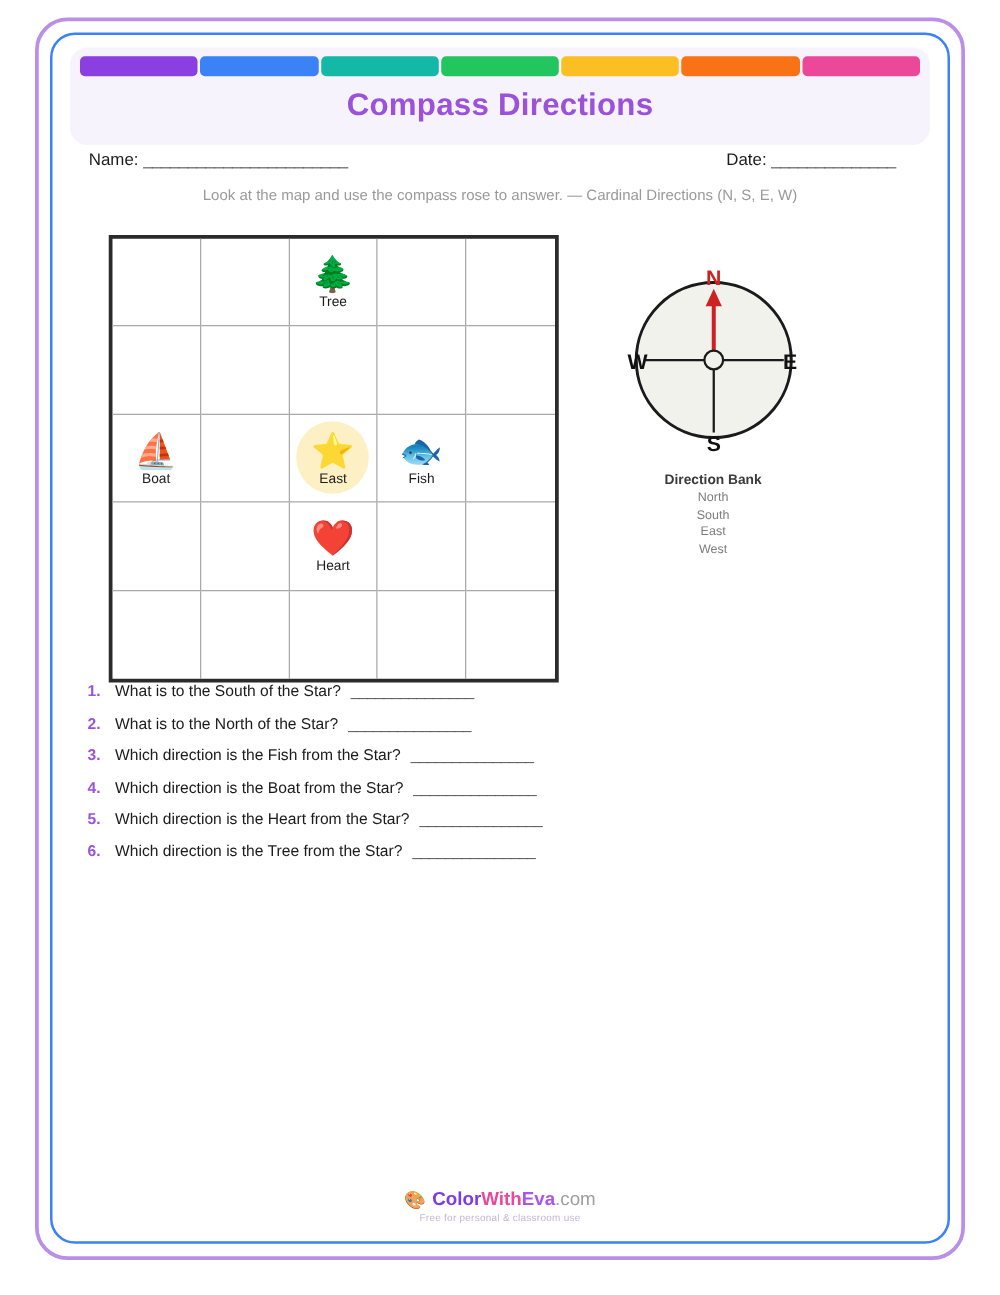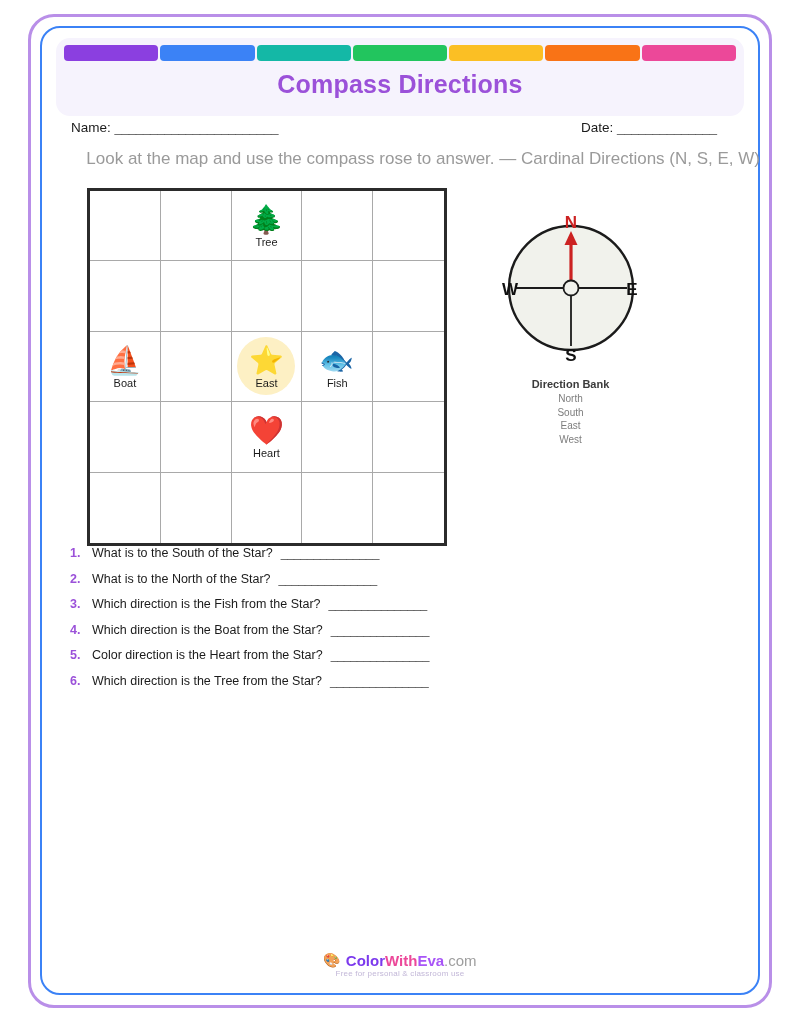--- a/index.html
+++ b/index.html
@@ -110,22 +110,22 @@
   .blank-line {
     color: #555;
     letter-spacing: -0.4px;
   }
 
   .subtitle {
     position: absolute;
     left: 0;
     top: 123px;
     width: 720px;
-    text-align: right;
-    font-size: 17px;
+    text-align: center;
+    font-size: 12px;
     color: #9a9a9a;
   }
 
   
   .map-grid {
     position: absolute;
     left: 47px;
     top: 162px;
     width: 360px;
     height: 358px;
@@ -373,21 +373,21 @@
         <span class="q-text">Which direction is the Fish from the Star?</span>
         <span class="q-answer">_______________</span>
       </div>
       <div class="q-row">
         <span class="q-num">4.</span>
         <span class="q-text">Which direction is the Boat from the Star?</span>
         <span class="q-answer">_______________</span>
       </div>
       <div class="q-row">
         <span class="q-num">5.</span>
-        <span class="q-text">Color direction is the Heart from the Star?</span>
+        <span class="q-text">Which direction is the Heart from the Star?</span>
         <span class="q-answer">_______________</span>
       </div>
       <div class="q-row">
         <span class="q-num">6.</span>
         <span class="q-text">Which direction is the Tree from the Star?</span>
         <span class="q-answer">_______________</span>
       </div>
     </div>
 
   <div class="footer">

